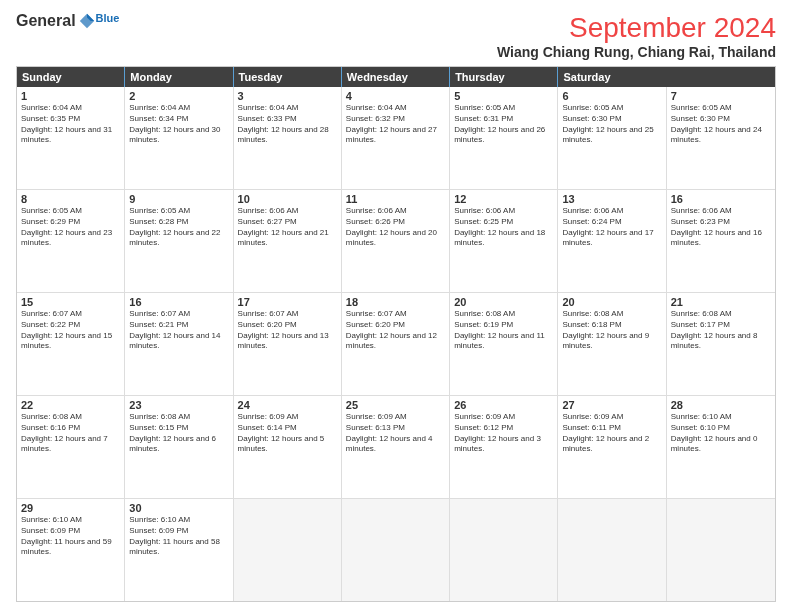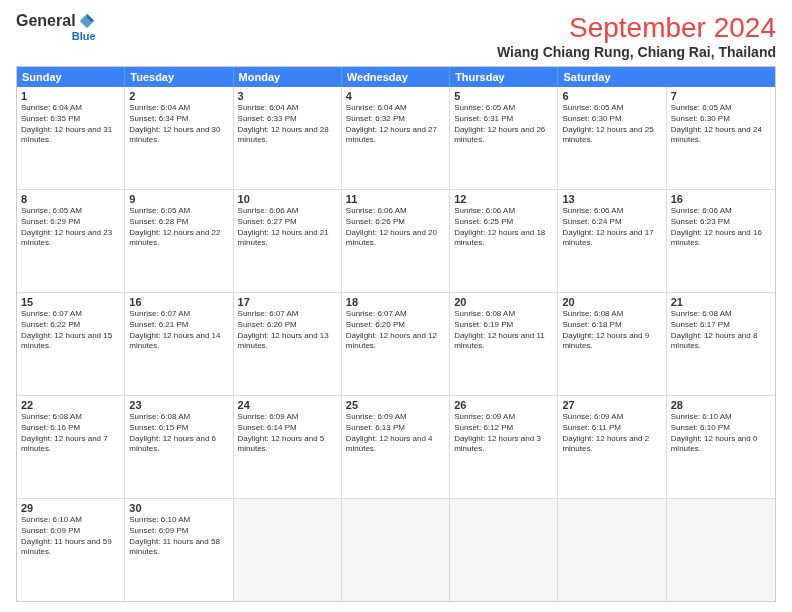--- a/index.html
+++ b/index.html
@@ -18,22 +18,22 @@
       flex-direction: column;
     }
     .header {
       display: flex;
       justify-content: space-between;
       align-items: flex-start;
       margin-bottom: 6px;
     }
     .logo {
       display: flex;
-      flex-direction: column;
-      align-items: flex-end;
+      flex-direction: row;
+      align-items: flex-start;
     }
     .logo-text {
       display: flex;
       align-items: center;
     }
     .logo-general {
       font-size: 16px;
       font-weight: bold;
       color: #333;
     }
@@ -62,21 +62,21 @@
     }
     .calendar {
       flex: 1;
       display: flex;
       flex-direction: column;
       border: 1px solid #ccc;
     }
     .cal-header {
       display: grid;
       grid-template-columns: repeat(7, 1fr);
-      background: #3b82f6;
+      background: #404040;
     }
     .cal-header-cell {
       color: white;
       font-size: 11px;
       font-weight: bold;
       padding: 4px 5px;
       border-right: 1px solid #5a9fd4;
     }
     .cal-header-cell:last-child { border-right: none; }
     .cal-body {
@@ -132,22 +132,22 @@
     </div>
     <div class="title-block">
       <div class="month-title">September 2024</div>
       <div class="location-title">Wiang Chiang Rung, Chiang Rai, Thailand</div>
     </div>
   </div>
 
   <div class="calendar">
     <div class="cal-header">
     <div class="cal-header-cell">Sunday</div>
+        <div class="cal-header-cell">Monday</div>
         <div class="cal-header-cell">Tuesday</div>
-        <div class="cal-header-cell">Monday</div>
         <div class="cal-header-cell">Wednesday</div>
         <div class="cal-header-cell">Thursday</div>
         <div class="cal-header-cell">Saturday</div>
       </div>
     <div class="cal-body">
     <div class="cal-row">
           <div class="cal-cell">
             <span class="day-num">1</span>
             <div class="cell-text" style="white-space: pre-line;">Sunrise: 6:04 AM
 Sunset: 6:35 PM

